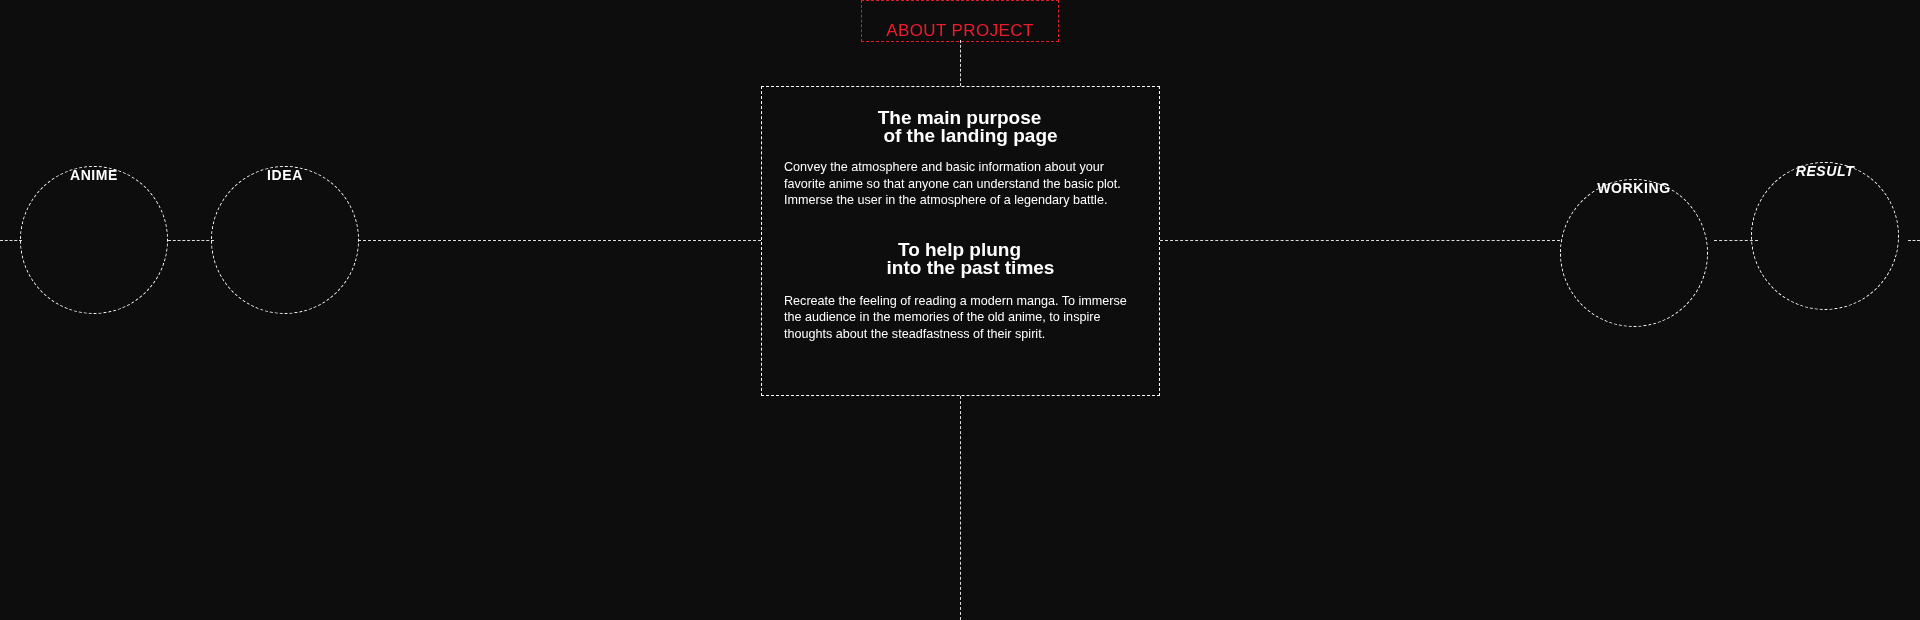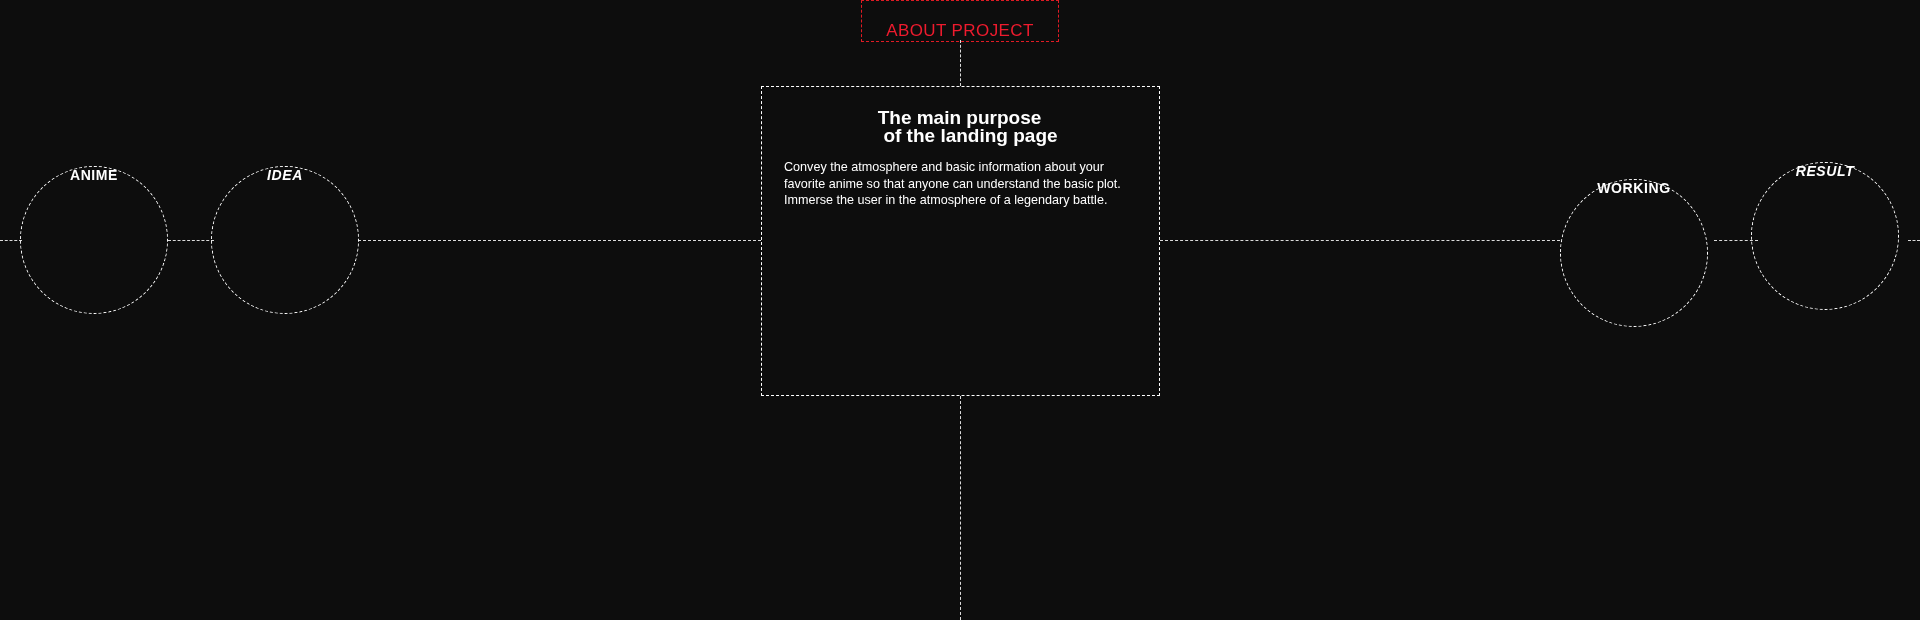--- a/index.html
+++ b/index.html
@@ -123,21 +123,21 @@
   <div class="v-line" style="left:960px; top:396px; height:224px;"></div>
 
   <div class="tag-box" style="left:861px; top:0px; width:198px; height:42px;">
     <span class="tag-label">ABOUT PROJECT</span>
   </div>
 
   <div class="node" style="left:20px; top:166px; width:148px; height:148px;">
     <span class="node-label">ANIME</span>
   </div>
 
-  <div class="node" style="left:211px; top:166px; width:148px; height:148px;font-style:italic;">
+  <div class="node" style="left:211px; top:166px; width:148px; height:148px;">
     <span class="node-label">IDEA</span>
   </div>
 
   <div class="node" style="left:1560px; top:179px; width:148px; height:148px;">
     <span class="node-label">WORKING</span>
   </div>
 
   <div class="node" style="left:1751px; top:162px; width:148px; height:148px;font-style:italic;">
     <span class="node-label">RESULT</span>
   </div>
@@ -145,16 +145,23 @@
   <div class="panel" style="left:761px; top:86px; width:399px; height:310px;">
 
     <div class="panel-section">
       <div class="panel-heading">
         <span>The main purpose</span>
         <span class="l2">of the landing page</span>
       </div>
       <p class="panel-body">Convey the atmosphere and basic information about your favorite anime so that anyone can understand the basic plot. Immerse the user in the atmosphere of a legendary battle.</p>
     </div>
 
+    <div class="panel-section panel-section-2">
+      <div class="panel-heading">
+        <span>To help plung</span>
+        <span class="l2">into the past times</span>
+      </div>
+      <p class="panel-body">Recreate the feeling of reading a modern manga. To immerse the audience in the memories of the old anime, to inspire thoughts about the steadfastness of their spirit.</p>
+    </div>
 
   </div>
 
 </div>
 
 </body></html>

